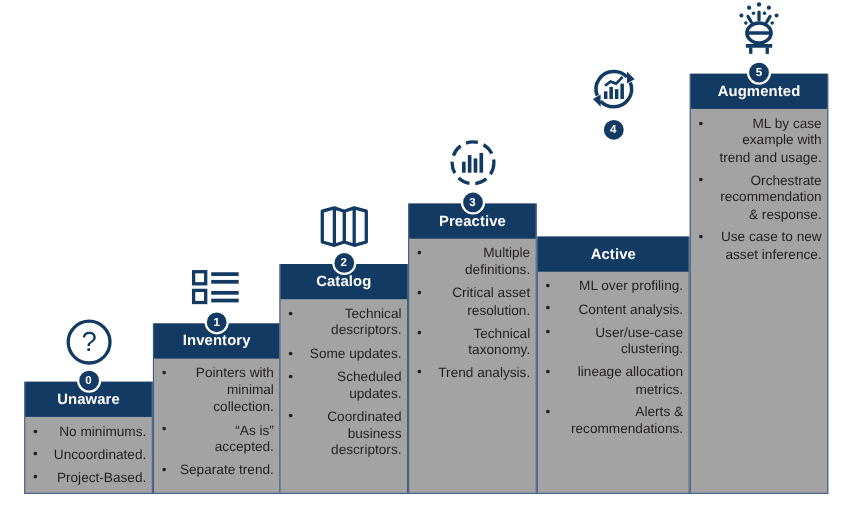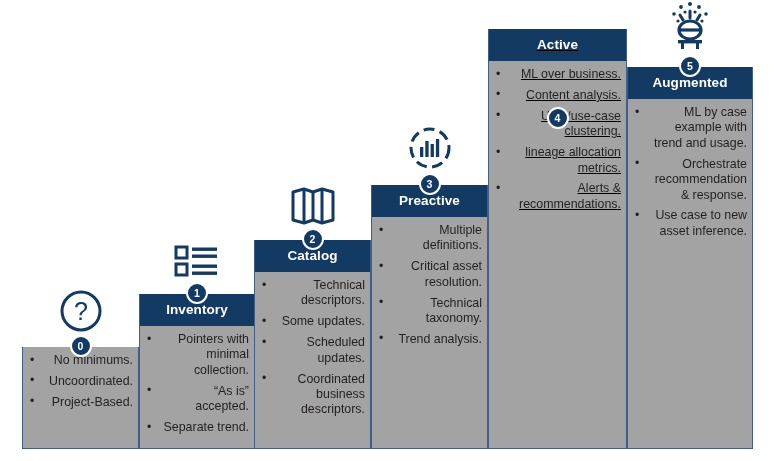--- a/index.html
+++ b/index.html
@@ -109,21 +109,21 @@
   .s1 { left: 139px; width: 116px; }
   .s2 { left: 254px; width: 117px; }
   .s3 { left: 371px; width: 117px; }
   .s4 { left: 488px; width: 139px; }
   .s5 { left: 627px; width: 126px; }
 
   .s0 .card { height: 102px; }
   .s1 .card { height: 155px; }
   .s2 .card { height: 209px; }
   .s3 .card { height: 264px; }
-  .s4 .card { height: 420px; text-decoration: underline; }
+  .s4 .card { height: 234px; }
   .s5 .card { height: 382px; }
 
   .s0 .badge { bottom: 92px; }
   .s1 .badge { bottom: 145px; }
   .s2 .badge { bottom: 199px; }
   .s3 .badge { bottom: 254px; }
   .s4 .badge { bottom: 320px; }
   .s5 .badge { bottom: 372px; }
 
   .s0 .step-icon { bottom: 116px; }
@@ -140,20 +140,21 @@
 
   <div class="step s0">
     <div class="step-icon">
       <svg width="44" height="44" viewBox="0 0 44 44">
         <circle cx="22" cy="22" r="19" fill="none" stroke="#123a63" stroke-width="3"></circle>
         <text x="22" y="30.5" text-anchor="middle" font-family="Liberation Sans, sans-serif" font-size="25" font-weight="normal" fill="#123a63">?</text>
       </svg>
     </div>
     <div class="badge">0</div>
     <div class="card">
+      <div class="card-header">Unaware</div>
       <div class="card-body">
         <ul class="bullets">
           <li>No minimums.</li>
           <li>Uncoordinated.</li>
           <li>Project-Based.</li>
         </ul>
       </div>
     </div>
   </div>
 
@@ -240,21 +241,21 @@
         <rect x="27" y="24" width="3.2" height="9" fill="#123a63"></rect>
         <rect x="32" y="19" width="3.2" height="14" fill="#123a63"></rect>
         <polyline points="18,21 23,17 28,19 34,13" fill="none" stroke="#123a63" stroke-width="2.4"></polyline>
       </svg>
     </div>
     <div class="badge">4</div>
     <div class="card">
       <div class="card-header">Active</div>
       <div class="card-body">
         <ul class="bullets">
-          <li>ML over business.</li>
+          <li>ML over profiling.</li>
           <li>Content analysis.</li>
           <li>User/use-case clustering.</li>
           <li>lineage allocation metrics.</li>
           <li>Alerts &amp; recommendations.</li>
         </ul>
       </div>
     </div>
   </div>
 
   <div class="step s5">

